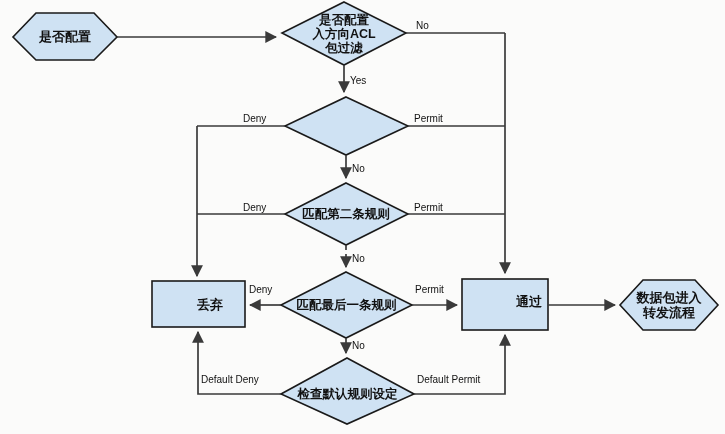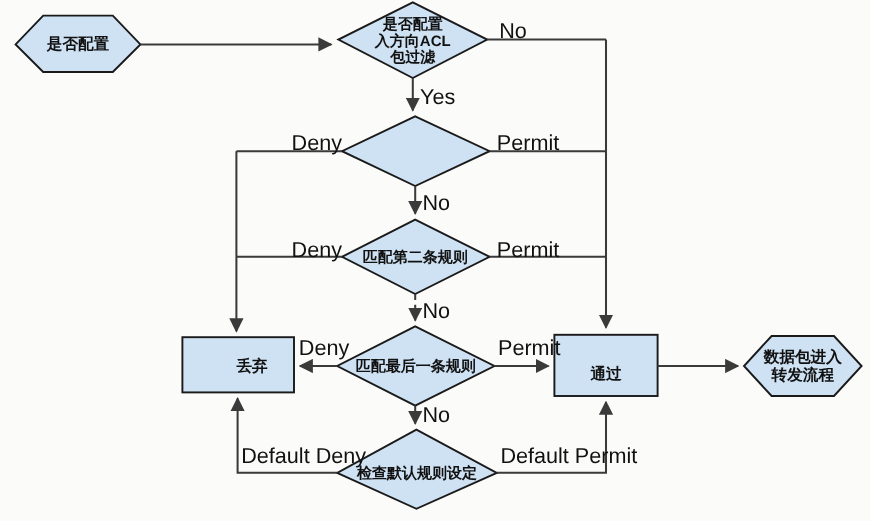--- a/index.html
+++ b/index.html
@@ -51,21 +51,21 @@
     align-items: center;
     justify-content: center;
   }
   .node-label.small {
     font-size: 12.5px;
     line-height: 14px;
   }
   .edge-label {
     position: absolute;
     color: #111111;
-    font-size: 18px;
+    font-size: 10px;
     line-height: 14px;
     font-weight: 400;
     white-space: nowrap;
   }
 </style>
 </head>
 <body>
 
 <div id="canvas">
 
@@ -158,21 +158,21 @@
 入方向ACL
 包过滤</div>
 
 
   <div class="node-label small" style="left:287px; top:201px; width:118px; height:26px;">匹配第二条规则</div>
 
   <div class="node-label small" style="left:283px; top:292px; width:127px; height:26px;">匹配最后一条规则</div>
 
   <div class="node-label" style="left:152px; top:281px; width:116px; height:46px;">丢弃</div>
 
-  <div class="node-label" style="left:462px; top:279px; width:86px; height:64px;">通过</div>
+  <div class="node-label" style="left:462px; top:269px; width:86px; height:64px;padding-left:24px;">通过</div>
 
   <div class="node-label small" style="left:283px; top:381px; width:129px; height:26px;">检查默认规则设定</div>
 
   <div class="node-label" style="left:620px; top:280px; width:98px; height:50px;">数据包进入
 转发流程</div>
 
   <div class="edge-label" style="left:416px; top:19px;">No</div>
 
   <div class="edge-label" style="left:350px; top:74px;text-align:right;">Yes</div>
 

